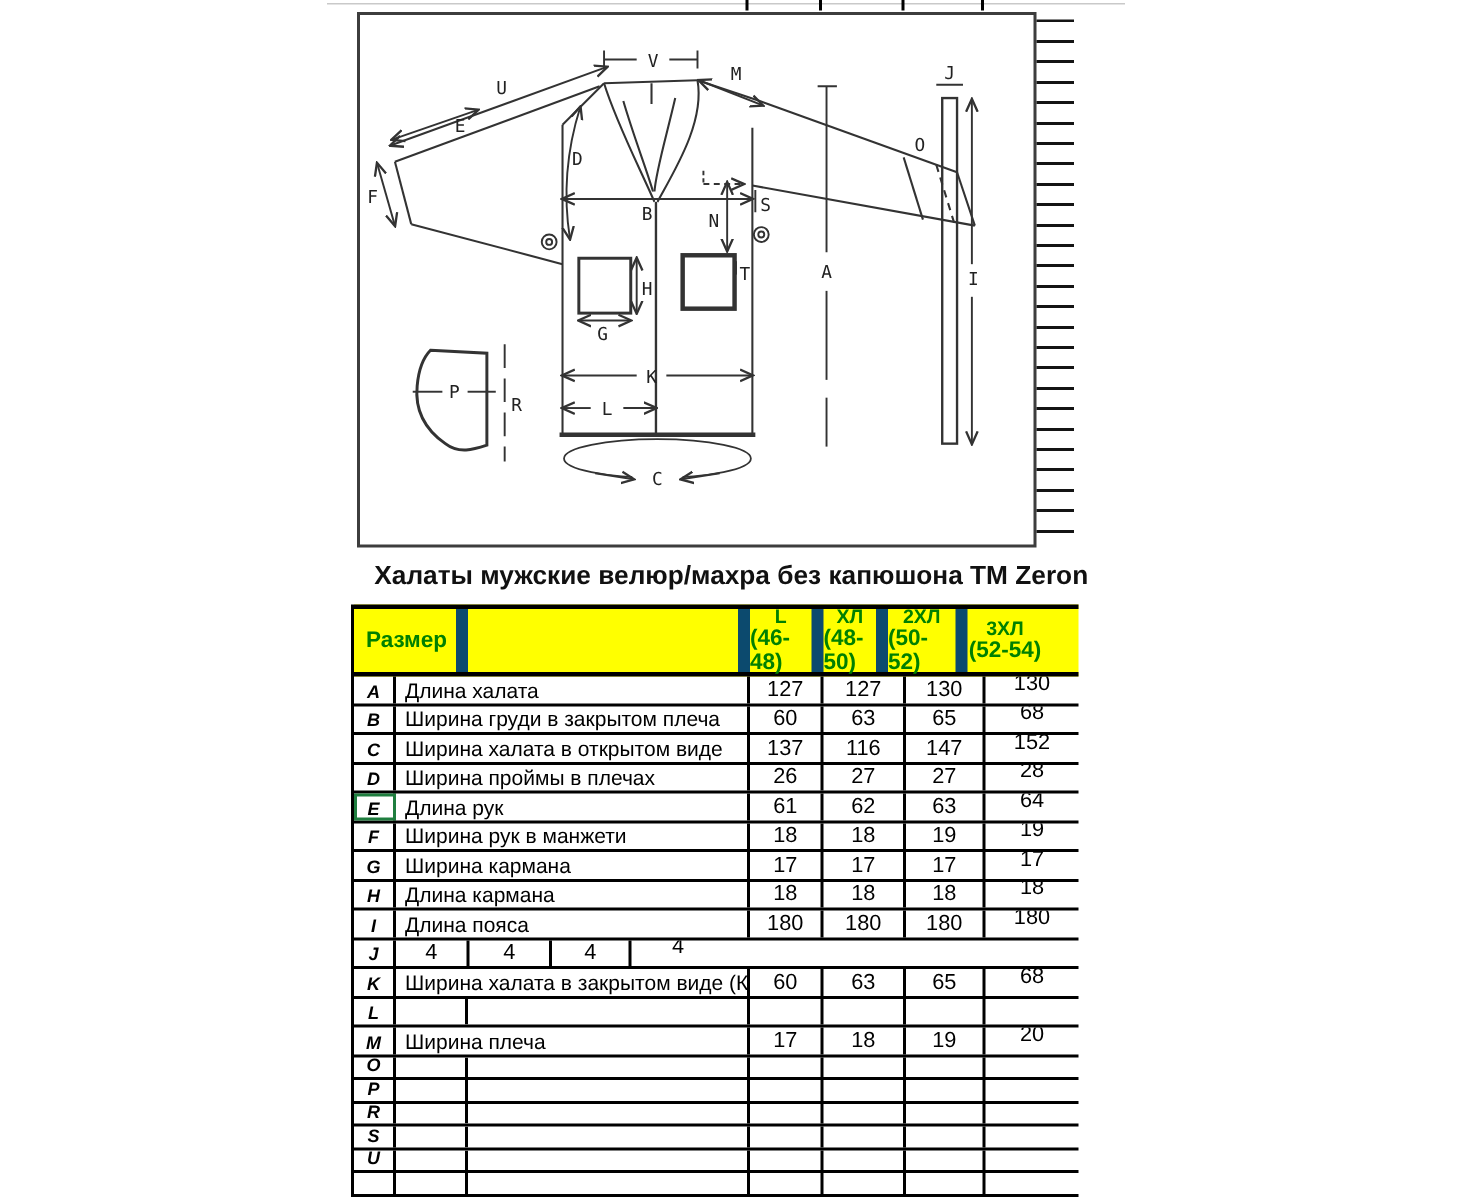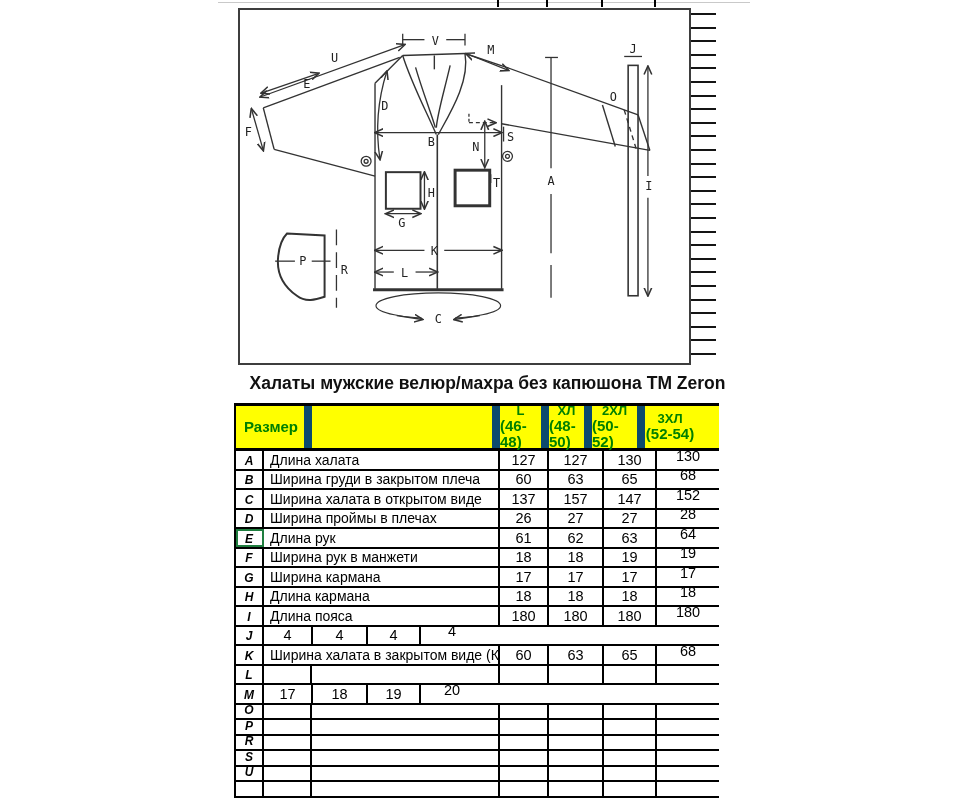--- a/index.html
+++ b/index.html
@@ -242,21 +242,21 @@
             <span>68</span>
           </div>
         </div>
         <div class="trow">
           <div class="cell c-letter">C</div>
           <div class="cell c-label">Ширина халата в открытом виде</div>
           <div class="cell c-val v0">
             <span>137</span>
           </div>
           <div class="cell c-val v1">
-            <span>157</span>
+            <span>116</span>
           </div>
           <div class="cell c-val v2">
             <span>147</span>
           </div>
           <div class="cell c-val v3">
             <span>152</span>
           </div>
         </div>
         <div class="trow">
           <div class="cell c-letter">D</div>
@@ -396,20 +396,21 @@
           </div>
           <div class="cell c-val v2">
             <span></span>
           </div>
           <div class="cell c-val v3">
             <span></span>
           </div>
         </div>
         <div class="trow">
           <div class="cell c-letter">M</div>
+          <div class="cell c-label">Ширина плеча</div>
           <div class="cell c-val v0">
             <span>17</span>
           </div>
           <div class="cell c-val v1">
             <span>18</span>
           </div>
           <div class="cell c-val v2">
             <span>19</span>
           </div>
           <div class="cell c-val v3">

